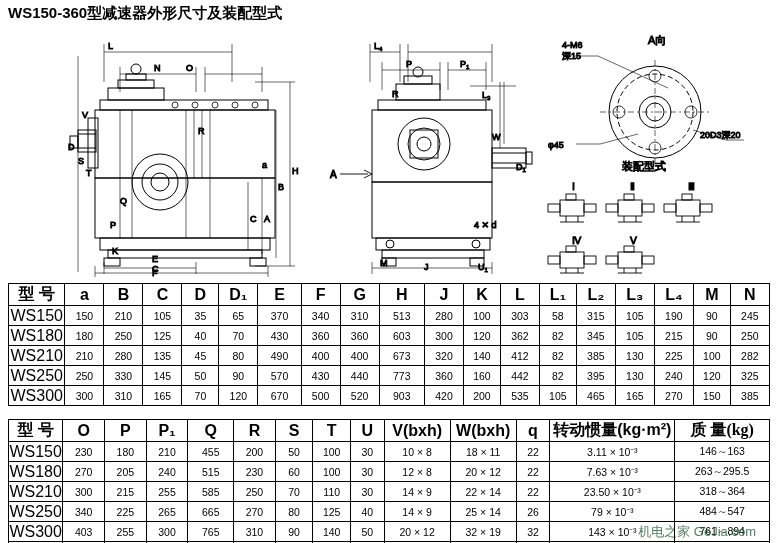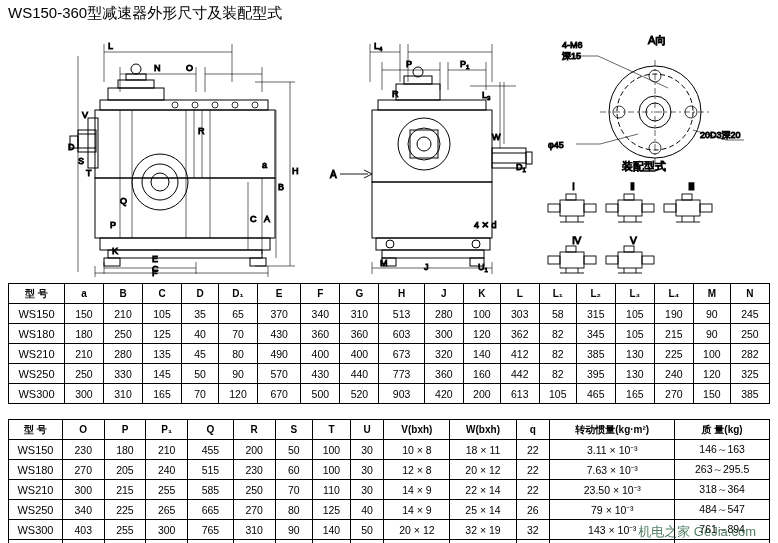--- a/index.html
+++ b/index.html
@@ -1,24 +1,24 @@
 <!DOCTYPE html>
 <html><head>
 <meta charset="utf-8">
 <style>
   html,body{margin:0;padding:0;background:#fff;}
   body{width:778px;height:543px;font-family:"Liberation Sans",sans-serif;color:#000;position:relative;overflow:hidden;}
-  .title{position:absolute;left:8px;top:4px;font-size:15px;font-weight:normal;letter-spacing:0px;}
+  .title{position:absolute;left:8px;top:4px;font-size:15px;font-weight:bold;letter-spacing:0px;}
   .drawings{position:absolute;left:0;top:22px;width:778px;height:255px;}
   svg{display:block;}
   table{border-collapse:collapse;font-size:10.5px;font-family:"Liberation Sans",sans-serif;}
   .tbl{position:absolute;left:8px;width:762px;}
   .tbl td,.tbl th{border:1px solid #000;text-align:center;padding:0;height:19px;font-weight:normal;}
-  .tbl th{font-weight:bold;font-size:10px;}
-  .rowhead{font-weight:bold;text-align:left;padding-left:6px;font-size:11px;}
+  .tbl th{font-weight:bold;font-size:16px;}
+  .rowhead{font-weight:bold;text-align:left;padding-left:6px;font-size:16px;}
   #t1{top:283px;}
   #t2{top:419px;}
   .wm{position:absolute;right:22px;bottom:2px;font-size:13px;color:#14532d;opacity:.75;font-family:Liberation Sans, sans-serif;}
   text{font-family:"Liberation Sans",sans-serif;}
 </style>
 </head>
 <body>
 
 <div class="title">WS150-360型减速器外形尺寸及装配型式</div>
 
@@ -384,21 +384,21 @@
         <td>310</td>
         <td>165</td>
         <td>70</td>
         <td>120</td>
         <td>670</td>
         <td>500</td>
         <td>520</td>
         <td>903</td>
         <td>420</td>
         <td>200</td>
-        <td>613</td>
+        <td>535</td>
         <td>105</td>
         <td>465</td>
         <td>165</td>
         <td>270</td>
         <td>150</td>
         <td>385</td>
       </tr>
     </tbody>
 </table>
 
@@ -411,21 +411,21 @@
         <th style="width: 40px;">P₁</th>
         <th style="width: 44px;">Q</th>
         <th style="width: 40px;">R</th>
         <th style="width: 36px;">S</th>
         <th style="width: 36px;">T</th>
         <th style="width: 32px;">U</th>
         <th style="width: 64px;">V(bxh)</th>
         <th style="width: 64px;">W(bxh)</th>
         <th style="width: 32px;">q</th>
         <th style="width: 122px;">转动惯量(kg·m²)</th>
-        <th style="width: 92px;">质 量(kg)</th>
+        <th style="width: 92px; font-family: Liberation Serif, serif;">质 量(kg)</th>
       </tr>
     </thead>
   <tbody>
       <tr>
         <td class="rowhead">WS150</td>
         <td>230</td>
         <td>180</td>
         <td>210</td>
         <td>455</td>
         <td>200</td>

